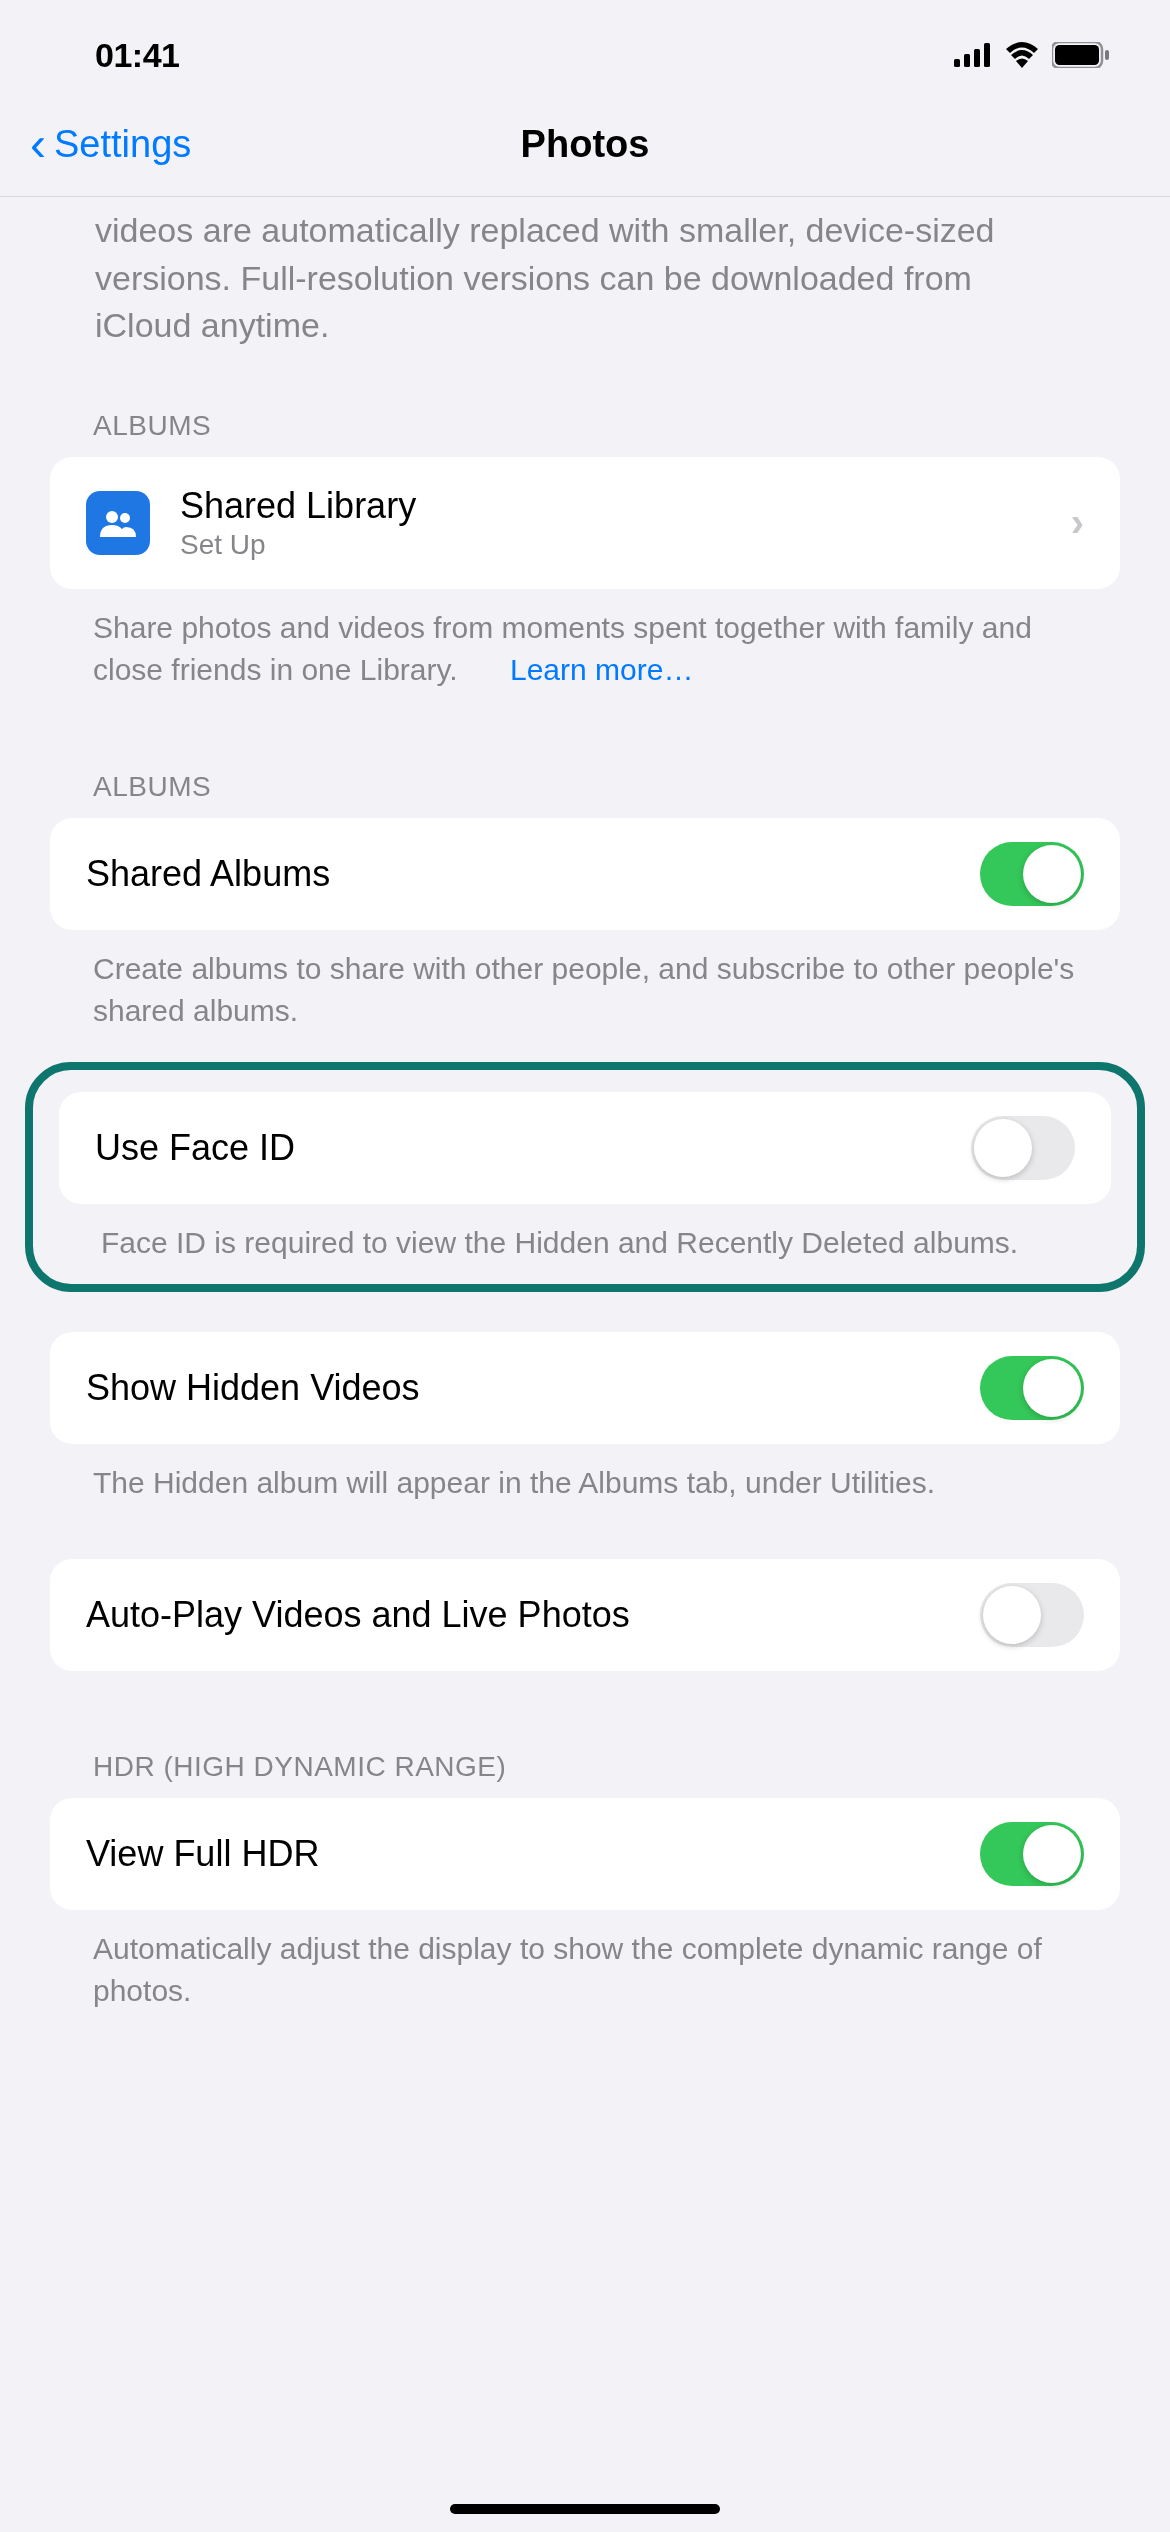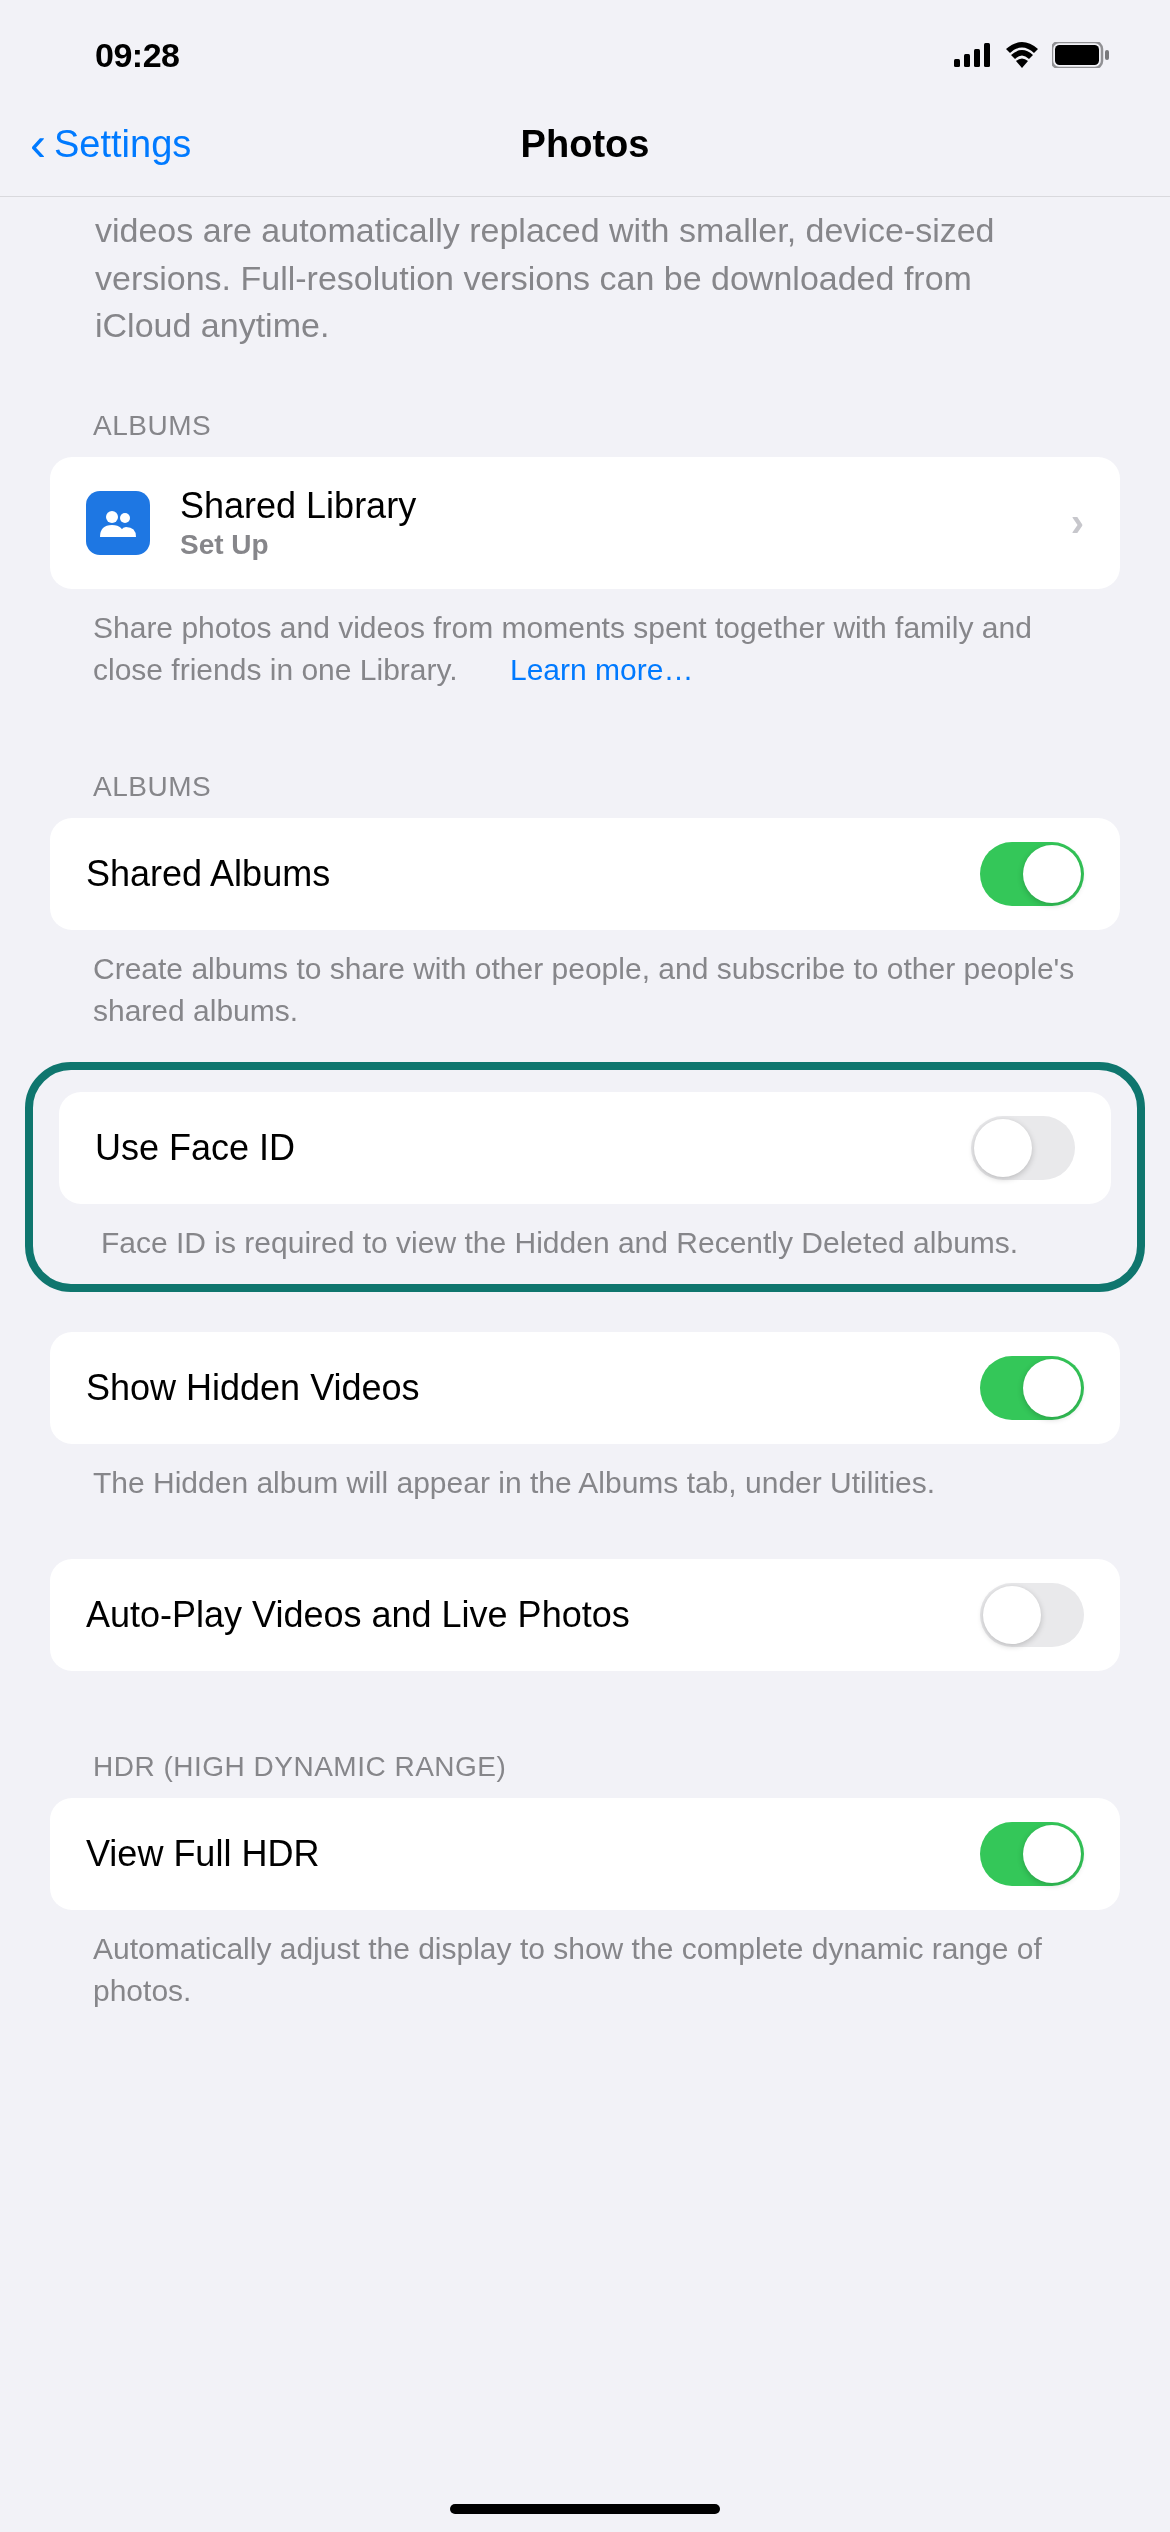--- a/index.html
+++ b/index.html
@@ -104,21 +104,20 @@
       flex: 1;
     }
     .cell-title {
       font-size: 36px;
       color: #000;
     }
     .cell-subtitle {
       font-size: 28px;
       color: #86868a;
       margin-top: 2px;
-      font-weight: bold;
     }
     .cell-chevron {
       color: #c7c7cc;
       font-size: 40px;
       font-weight: 600;
     }
     .footer-text {
       padding: 18px 93px 0 93px;
       font-size: 30px;
       line-height: 1.4;
@@ -180,21 +179,21 @@
       border-radius: 5px;
     }
     .gap {
       height: 40px;
     }
   </style>
 </head>
 <body>
 
 <div class="status-bar">
-  <div class="status-time">09:28</div>
+  <div class="status-time">01:41</div>
   <div class="status-icons">
     <svg width="38" height="24" viewBox="0 0 38 24">
       <rect x="0" y="16" width="6" height="8" rx="1.5" fill="#000"></rect>
       <rect x="10" y="11" width="6" height="13" rx="1.5" fill="#000"></rect>
       <rect x="20" y="6" width="6" height="18" rx="1.5" fill="#000"></rect>
       <rect x="30" y="0" width="6" height="24" rx="1.5" fill="#000"></rect>
     </svg>
     <svg width="36" height="26" viewBox="0 0 36 26">
       <path d="M18 26 L12 19 Q18 14 24 19 Z" fill="#000"></path>
       <path d="M7 13 Q18 3 29 13 L25 17 Q18 10 11 17 Z" fill="#000"></path>

